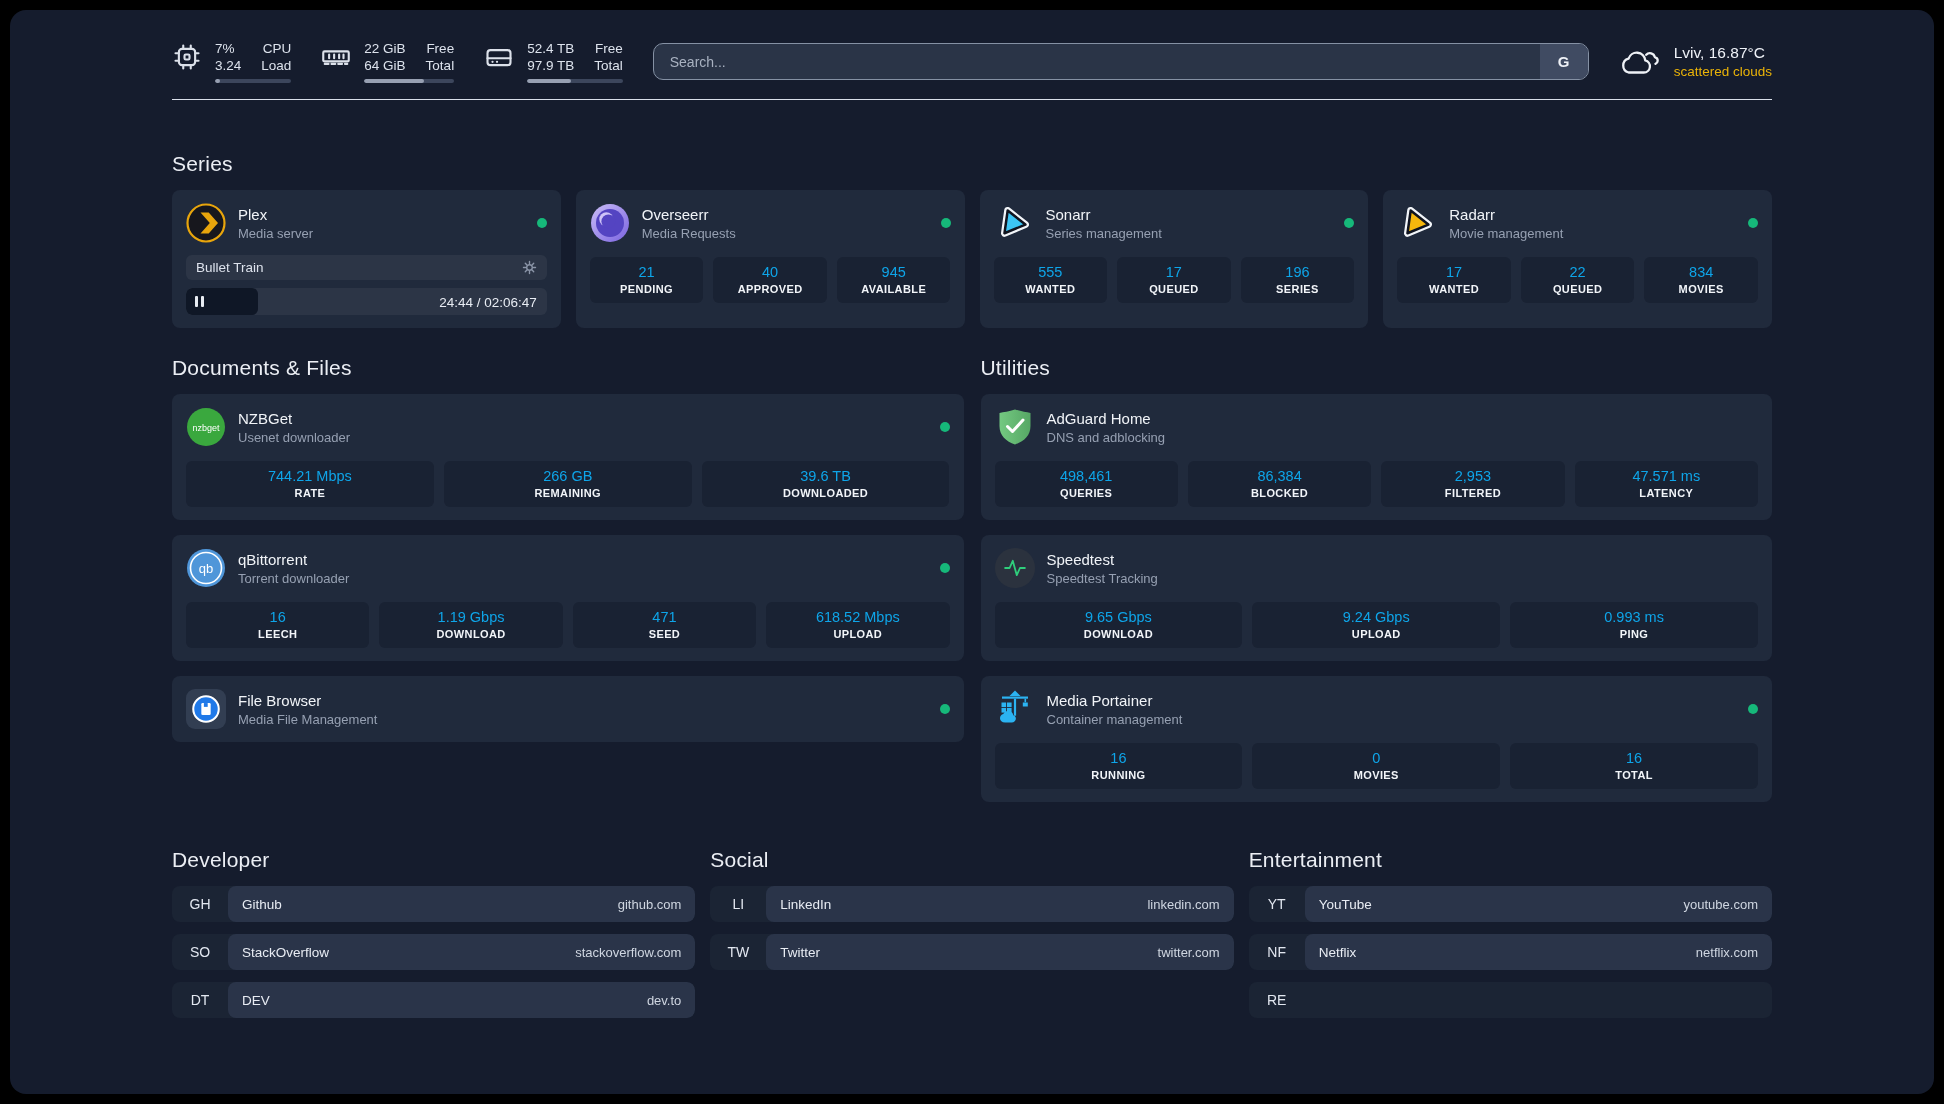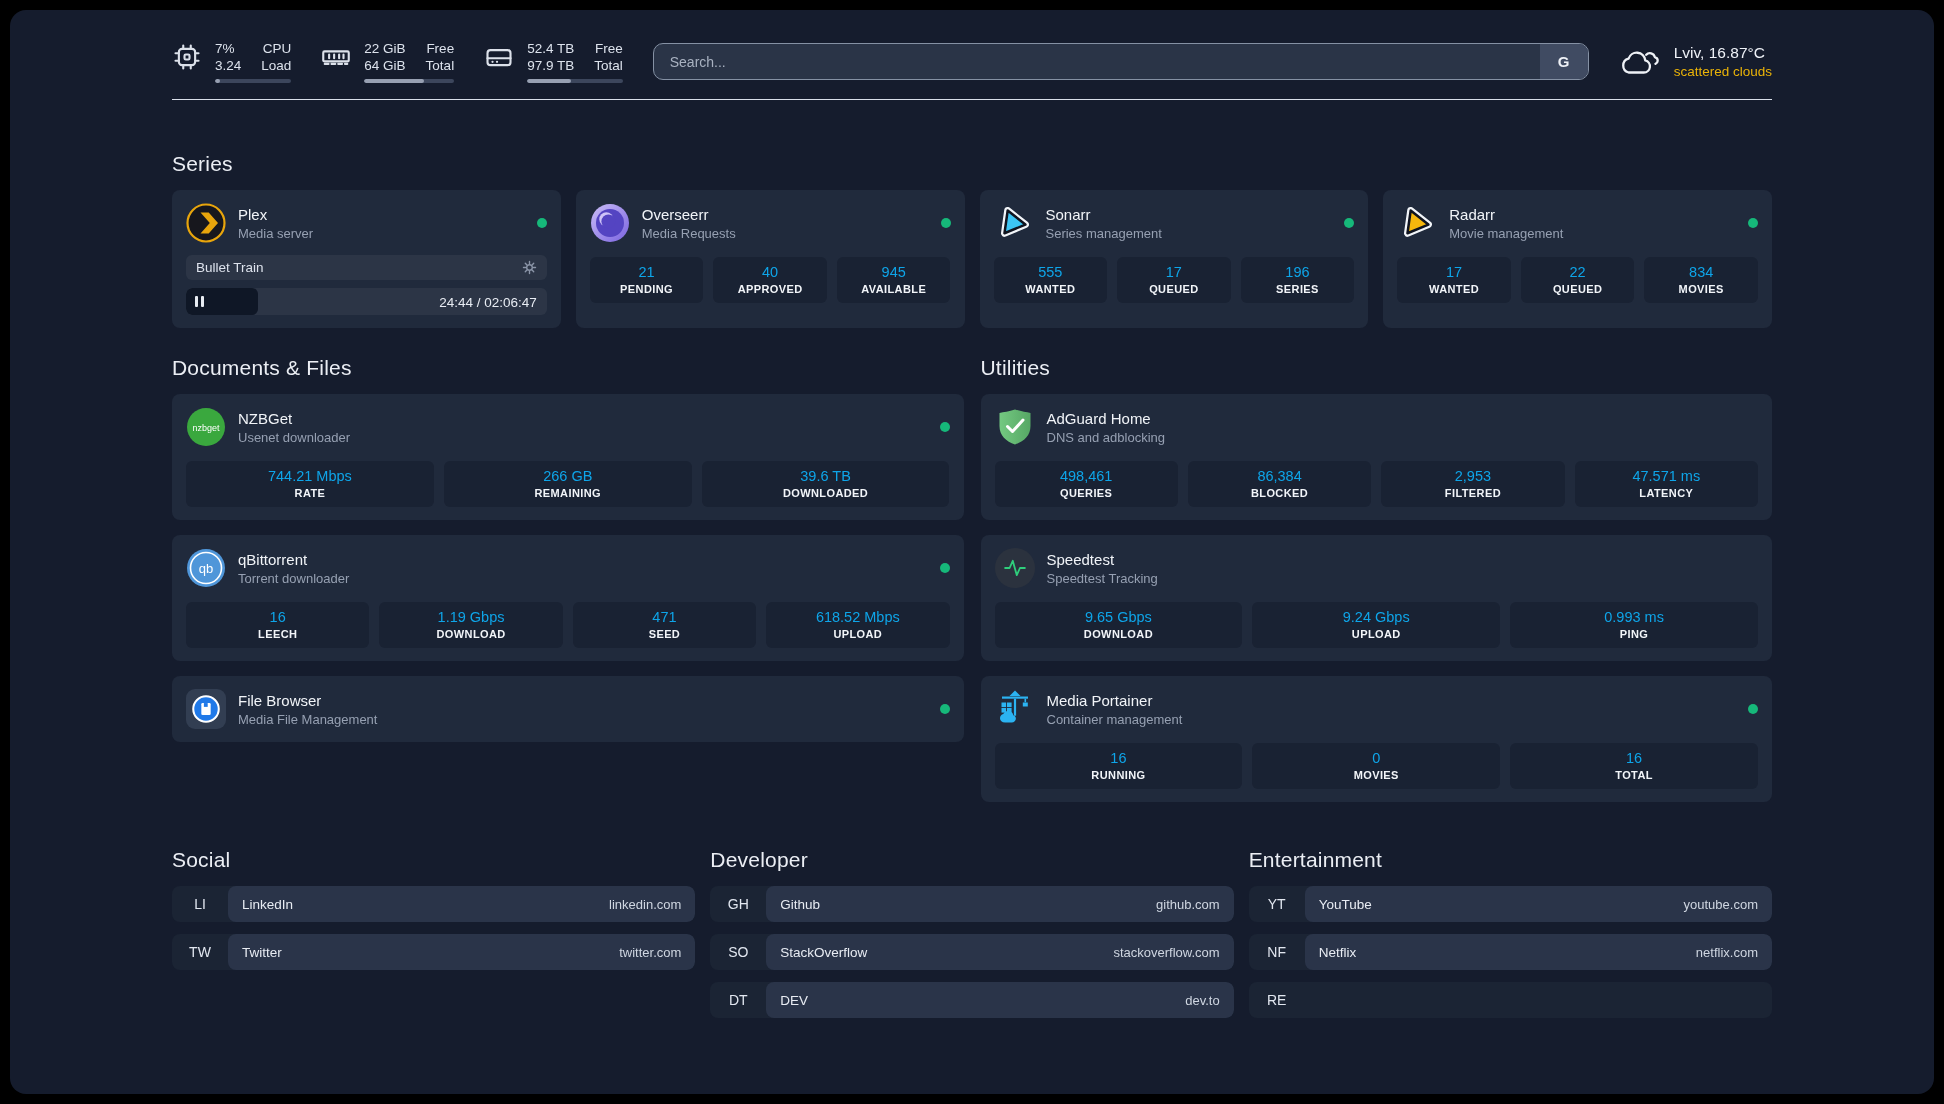--- a/index.html
+++ b/index.html
@@ -524,67 +524,67 @@
             </div>
           </div>
         </div>
 
       </div>
     </div>
   </div>
 
   <div class="bookmarks-row">
     <div class="col">
+      <h2 class="section-title">Developer</h2>
+      <div class="bm-list">
+        <a class="bookmark">
+          <span class="bm-abbr">GH</span>
+          <span class="bm-main">
+            <span class="bm-name">Github</span>
+            <span class="bm-url">github.com</span>
+          </span>
+        </a>
+        <a class="bookmark">
+          <span class="bm-abbr">SO</span>
+          <span class="bm-main">
+            <span class="bm-name">StackOverflow</span>
+            <span class="bm-url">stackoverflow.com</span>
+          </span>
+        </a>
+        <a class="bookmark">
+          <span class="bm-abbr">DT</span>
+          <span class="bm-main">
+            <span class="bm-name">DEV</span>
+            <span class="bm-url">dev.to</span>
+          </span>
+        </a>
+      </div>
+    </div>
+
+    <div class="col">
       <h2 class="section-title">Social</h2>
       <div class="bm-list">
         <a class="bookmark">
           <span class="bm-abbr">LI</span>
           <span class="bm-main">
             <span class="bm-name">LinkedIn</span>
             <span class="bm-url">linkedin.com</span>
           </span>
         </a>
         <a class="bookmark">
           <span class="bm-abbr">TW</span>
           <span class="bm-main">
             <span class="bm-name">Twitter</span>
             <span class="bm-url">twitter.com</span>
           </span>
         </a>
       </div>
     </div>
 
     <div class="col">
-      <h2 class="section-title">Developer</h2>
-      <div class="bm-list">
-        <a class="bookmark">
-          <span class="bm-abbr">GH</span>
-          <span class="bm-main">
-            <span class="bm-name">Github</span>
-            <span class="bm-url">github.com</span>
-          </span>
-        </a>
-        <a class="bookmark">
-          <span class="bm-abbr">SO</span>
-          <span class="bm-main">
-            <span class="bm-name">StackOverflow</span>
-            <span class="bm-url">stackoverflow.com</span>
-          </span>
-        </a>
-        <a class="bookmark">
-          <span class="bm-abbr">DT</span>
-          <span class="bm-main">
-            <span class="bm-name">DEV</span>
-            <span class="bm-url">dev.to</span>
-          </span>
-        </a>
-      </div>
-    </div>
-
-    <div class="col">
       <h2 class="section-title">Entertainment</h2>
       <div class="bm-list">
         <a class="bookmark">
           <span class="bm-abbr">YT</span>
           <span class="bm-main">
             <span class="bm-name">YouTube</span>
             <span class="bm-url">youtube.com</span>
           </span>
         </a>
         <a class="bookmark">

